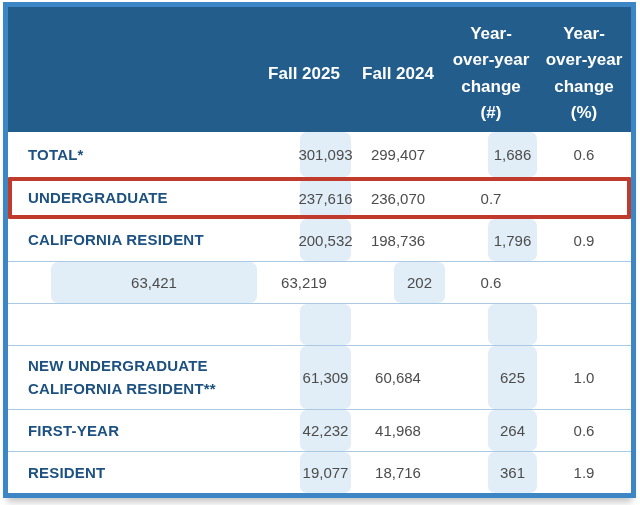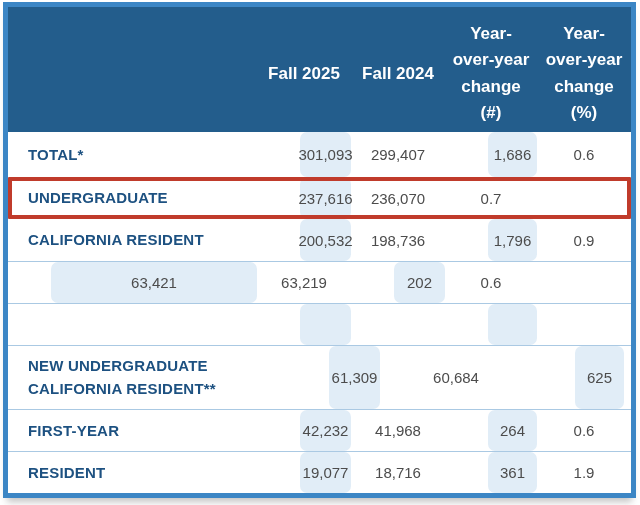--- a/index.html
+++ b/index.html
@@ -69,21 +69,21 @@
     letter-spacing: 0.2px;
     line-height: 1.5;
   }
   .cell.num {
     justify-content: center;
     font-size: 15px;
     color: #4c4c4c;
     padding: 8px 4px;
   }
   .cell.band { background: #e1edf7; margin-left: 43px; }
-  .row.tall { min-height: 64px; gap: 29px; }
+  .row.tall { min-height: 64px; }
 </style>
 </head>
 <body>
 
 <div class="table-frame">
 
   <div class="grid-row thead">
     <div class="th"></div>
     <div class="th">Fall 2025</div>
     <div class="th">Fall 2024</div>

